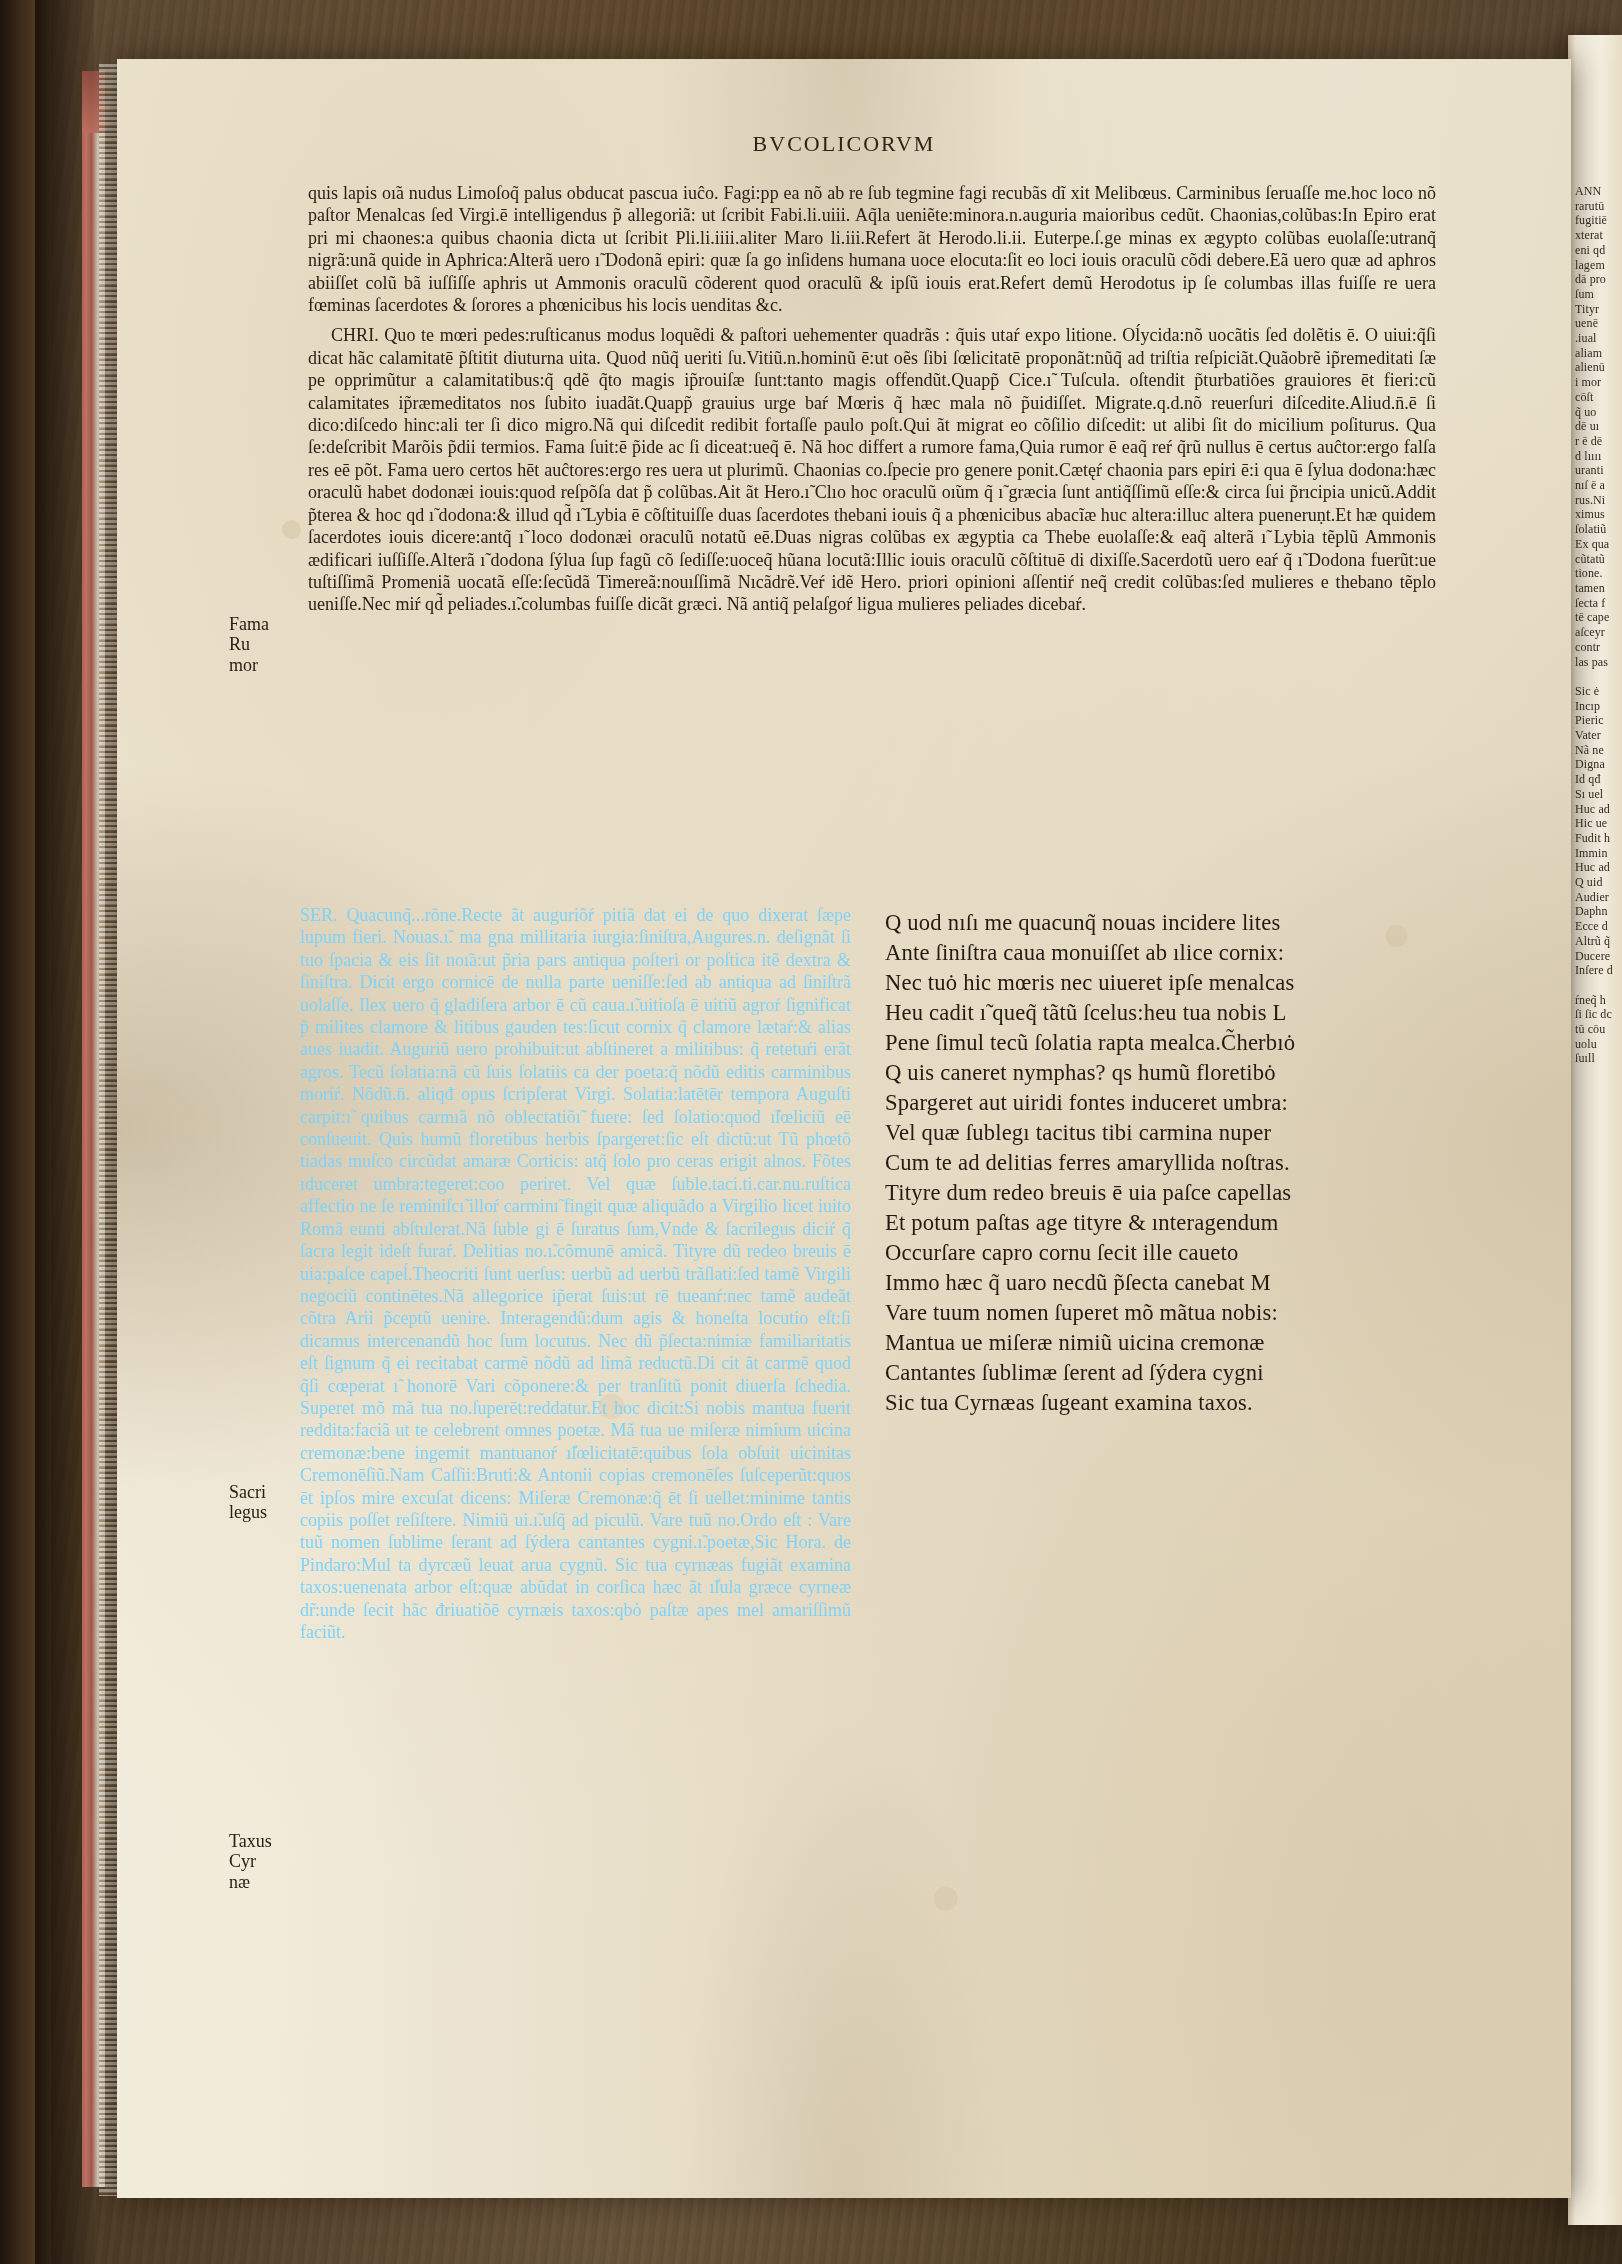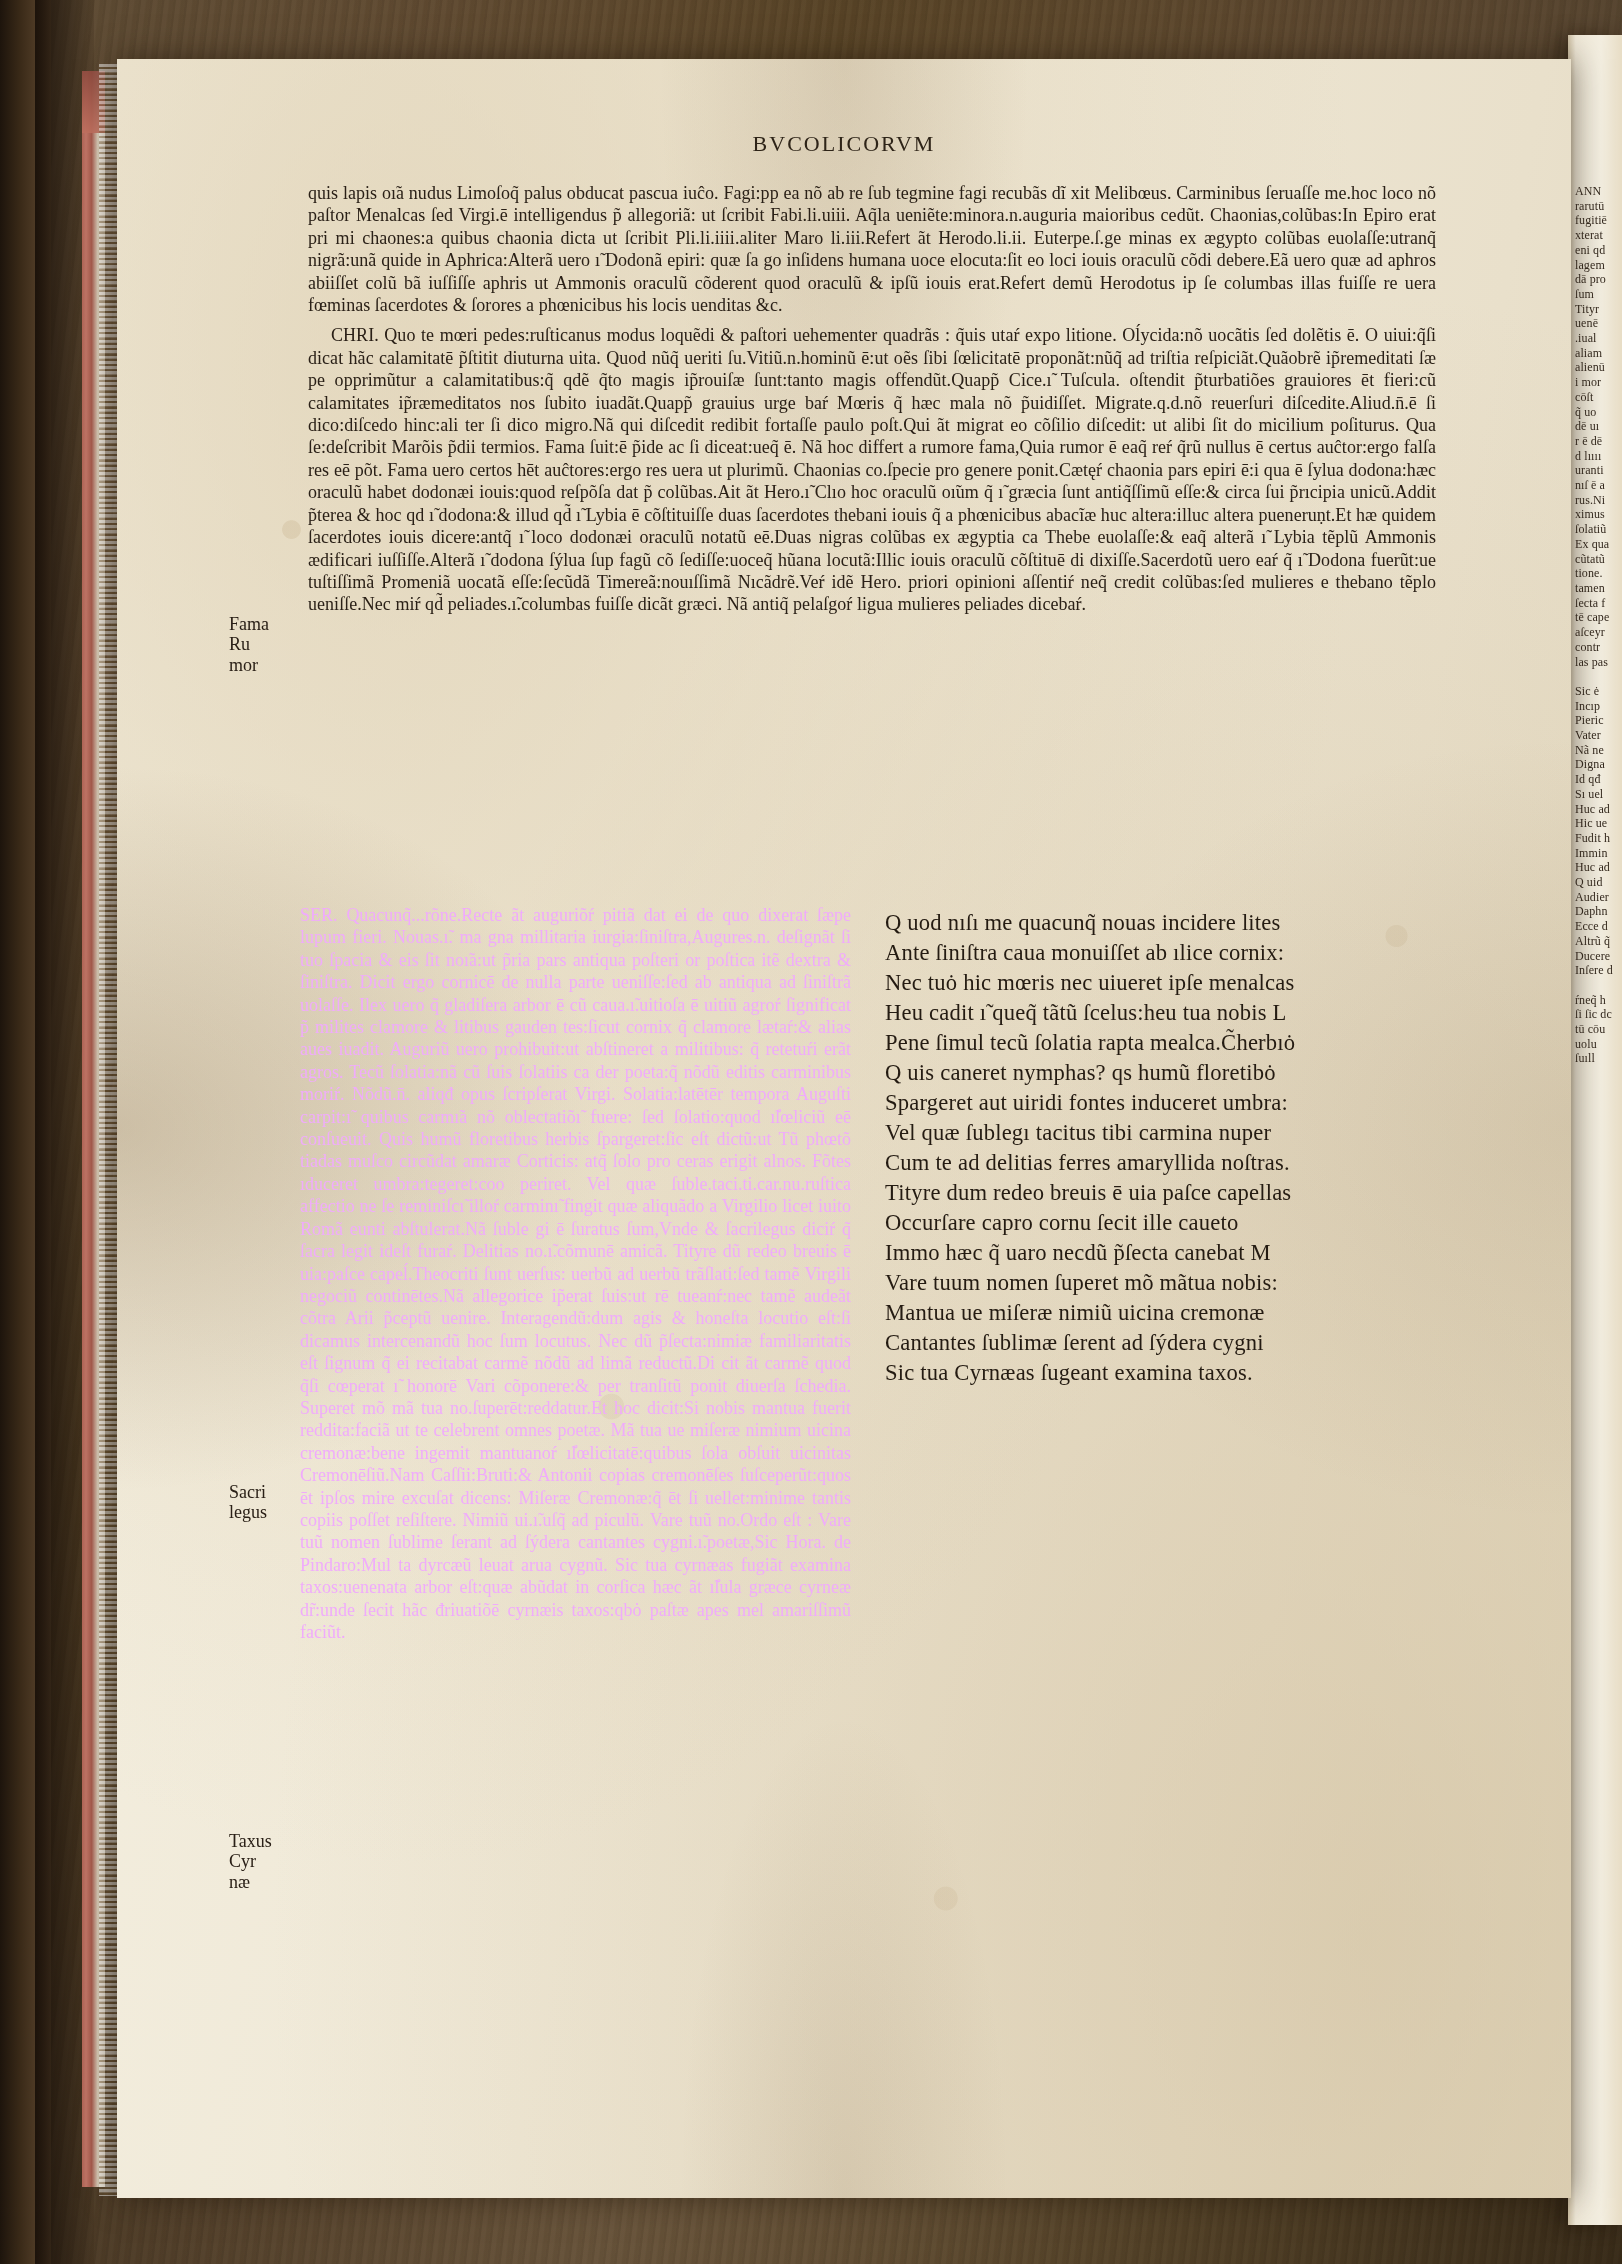--- a/index.html
+++ b/index.html
@@ -157,21 +157,21 @@
     position: absolute;
     left: 300px; top: 904px;
     width: 1144px;
   }
   .col-left {
     position: absolute;
     left: 0; top: 0;
     width: 551px;
     font-size: 18px;
     line-height: 22.4px;
-    color: #f0abfc;
+    color: #7dd3fc;
     text-align: justify;
   }
   .verse {
     position: absolute;
     left: 585px; top: 3.5px;
     width: 559px;
     font-size: 22.6px;
     line-height: 30px;
     color: #241b12;
     letter-spacing: 0.2px;
@@ -232,20 +232,21 @@
       <div>Q uod nıſı me quacunq̃ nouas incidere lites</div>
       <div>Ante ſiniſtra caua monuiſſet ab ılice cornix:</div>
       <div>Nec tuȯ hic mœris nec uiueret ipſe menalcas</div>
       <div>Heu cadit ı̃ queq̃ tãtũ ſcelus:heu tua nobis  L</div>
       <div>Pene ſimul tecũ ſolatia rapta mealca.C̃herbıȯ</div>
       <div>Q uis caneret nymphas? qs humũ floretibȯ</div>
       <div>Spargeret aut uiridi fontes induceret umbra:</div>
       <div>Vel quæ ſublegı tacitus tibi carmina nuper</div>
       <div>Cum te ad delitias ferres amaryllida noſtras.</div>
       <div>Tityre dum redeo breuis ē uia paſce capellas</div>
+      <div>Et potum paſtas age tityre &amp; ınteragendum</div>
       <div>Occurſare capro cornu ſecit ille caueto</div>
       <div>Immo hæc q̃ uaro necdũ p̃ſecta canebat      M</div>
       <div>Vare tuum nomen ſuperet  mõ mãtua nobis:</div>
       <div>Mantua ue miſeræ nimiũ uicina cremonæ</div>
       <div>Cantantes ſublimæ ſerent ad ſýdera cygni</div>
       <div>Sic tua Cyrnæas ſugeant examina taxos.</div>
     </div>
   </div>
 
   <div class="gloss g2">

